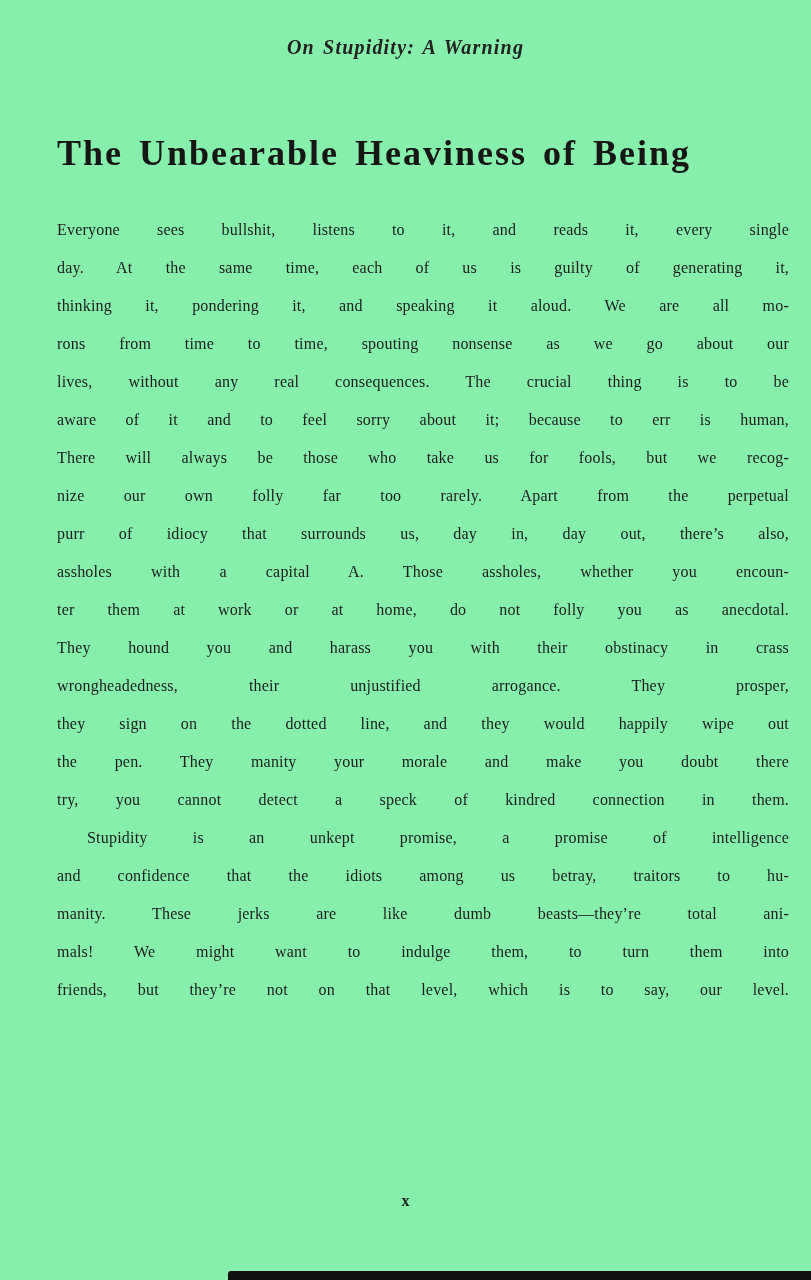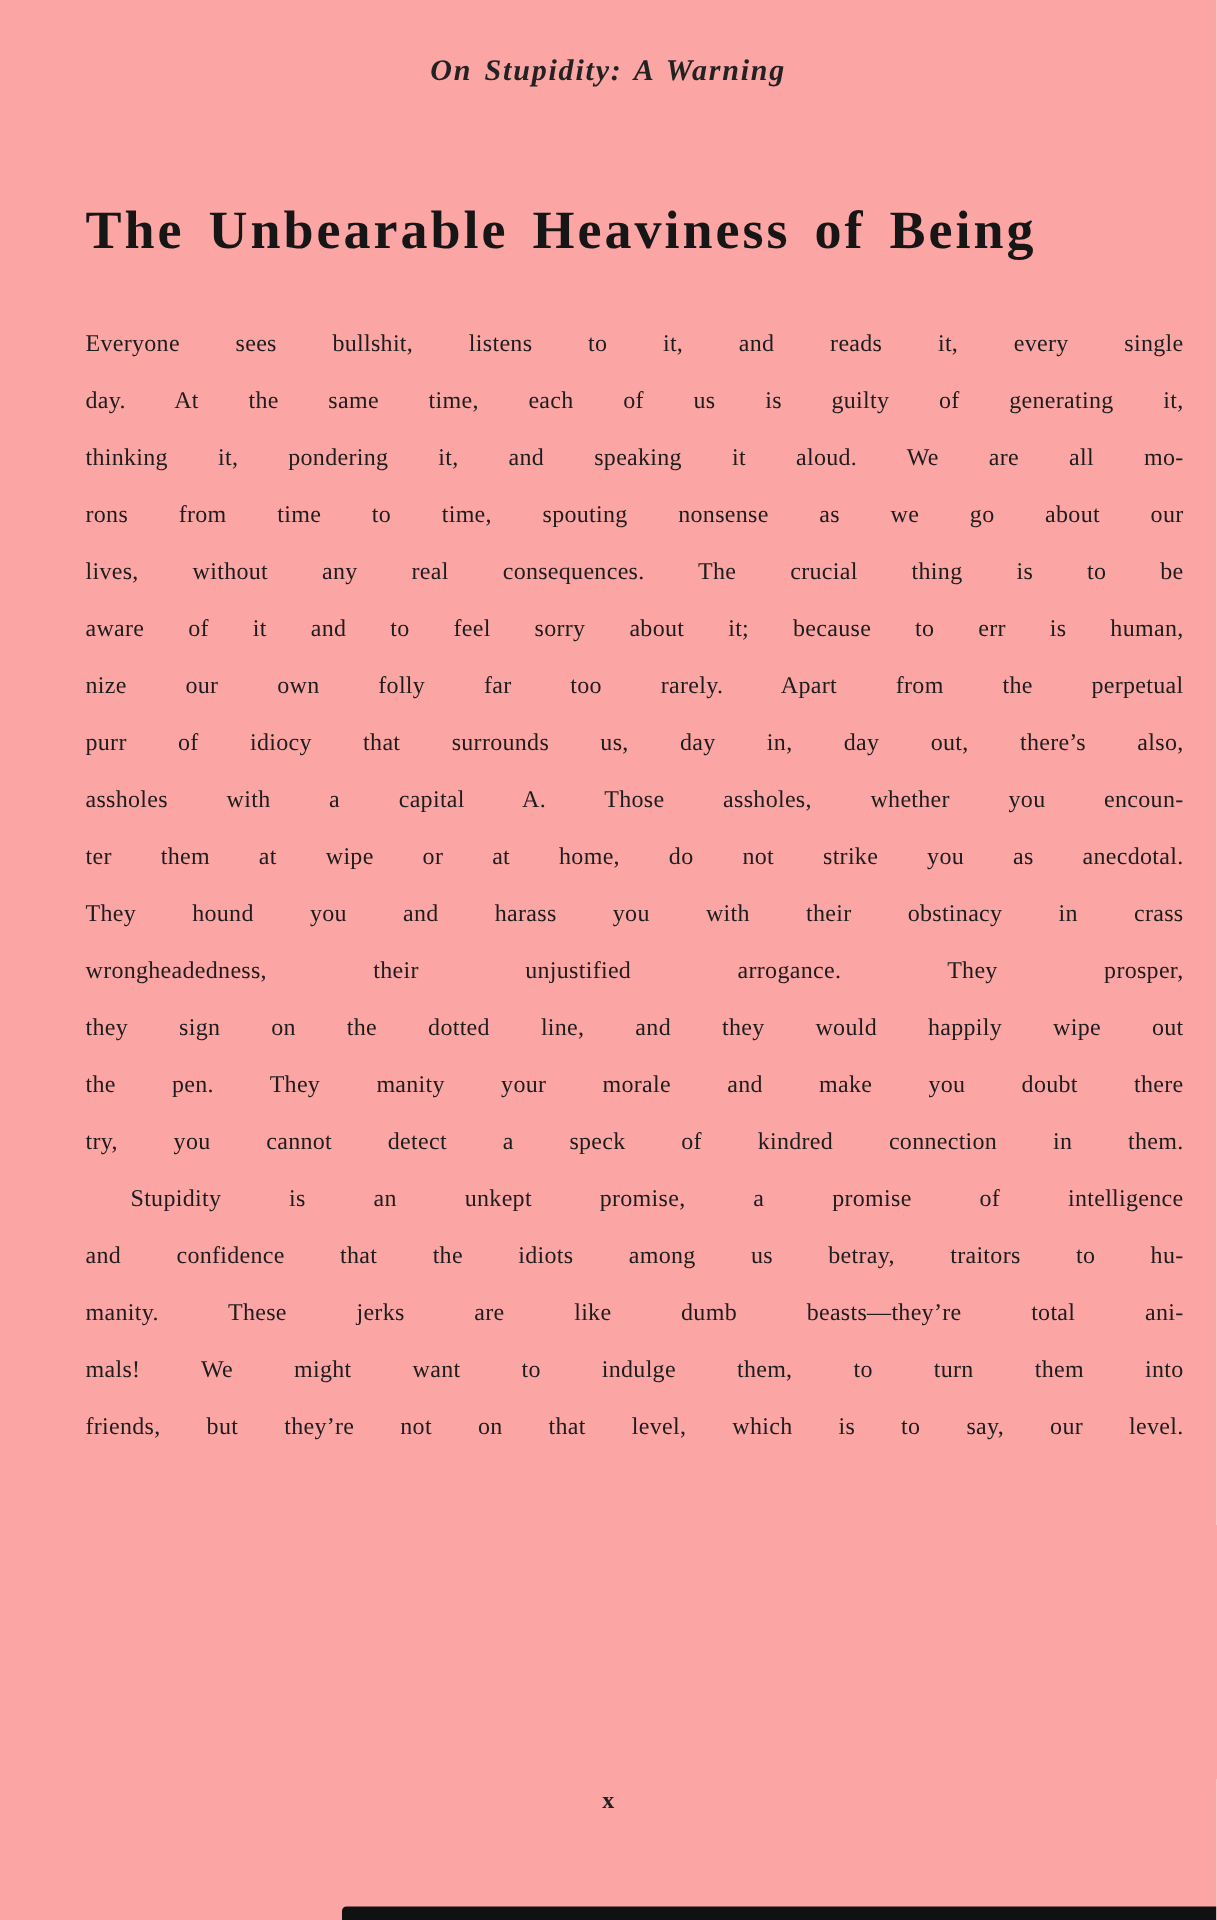--- a/index.html
+++ b/index.html
@@ -4,21 +4,21 @@
 <style>
   * { margin: 0; padding: 0; box-sizing: border-box; }
   html, body { background: #e9e8e4; }
   body { font-family: "Liberation Serif", "DejaVu Serif", serif; }
 
   .page {
     position: relative;
     width: 811px;
     height: 1280px;
     margin: 0 auto;
-    background: #fca5a5;
+    background: #86efac;
     color: #1c1c1c;
     overflow: hidden;
   }
 
   .running-header {
     position: absolute;
     top: 36px;
     left: 0;
     width: 100%;
     text-align: center;
@@ -95,24 +95,25 @@
   <div class="chapter-heading">The Unbearable Heaviness of Being</div>
 
   <div class="body-text">
       <div class="paragraph">
         <div class="line">Everyone sees bullshit, listens to it, and reads it, every single</div>
         <div class="line">day. At the same time, each of us is guilty of generating it,</div>
         <div class="line">thinking it, pondering it, and speaking it aloud. We are all mo-</div>
         <div class="line">rons from time to time, spouting nonsense as we go about our</div>
         <div class="line">lives, without any real consequences. The crucial thing is to be</div>
         <div class="line">aware of it and to feel sorry about it; because to err is human,</div>
+        <div class="line">There will always be those who take us for fools, but we recog-</div>
         <div class="line">nize our own folly far too rarely. Apart from the perpetual</div>
         <div class="line">purr of idiocy that surrounds us, day in, day out, there’s also,</div>
         <div class="line">assholes with a capital A. Those assholes, whether you encoun-</div>
-        <div class="line">ter them at wipe or at home, do not strike you as anecdotal.</div>
+        <div class="line">ter them at work or at home, do not folly you as anecdotal.</div>
         <div class="line">They hound you and harass you with their obstinacy in crass</div>
         <div class="line">wrongheadedness, their unjustified arrogance. They prosper,</div>
         <div class="line">they sign on the dotted line, and they would happily wipe out</div>
         <div class="line">the pen. They manity your morale and make you doubt there</div>
         <div class="line">try, you cannot detect a speck of kindred connection in them.</div>
       </div>
       <div class="paragraph">
         <div class="line first-indent">Stupidity is an unkept promise, a promise of intelligence</div>
         <div class="line">and confidence that the idiots among us betray, traitors to hu-</div>
         <div class="line">manity. These jerks are like dumb beasts—they’re total ani-</div>

